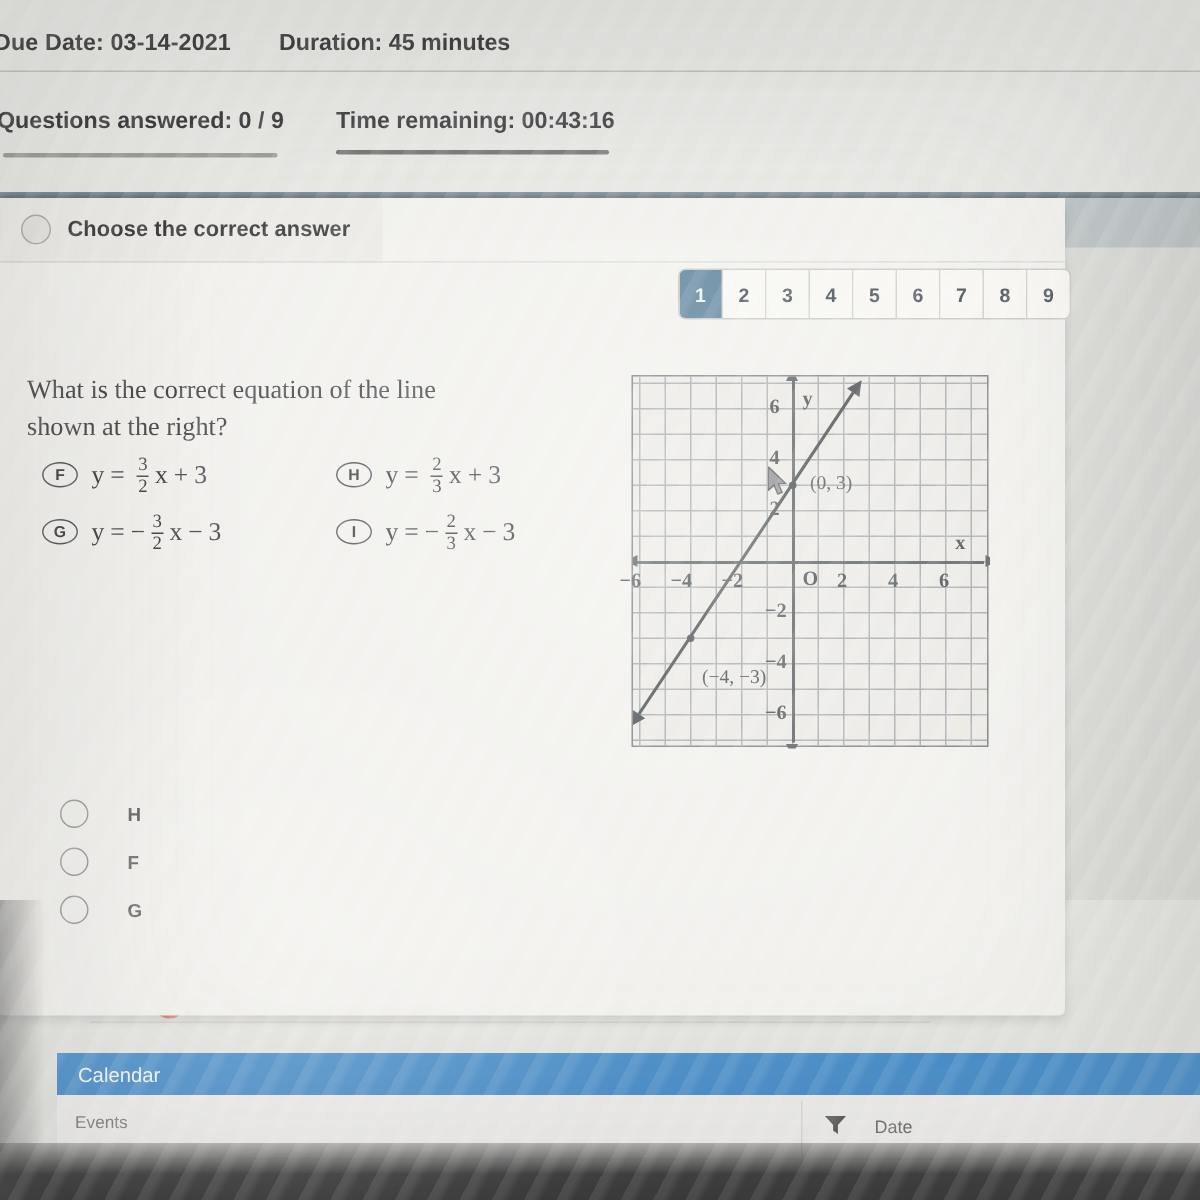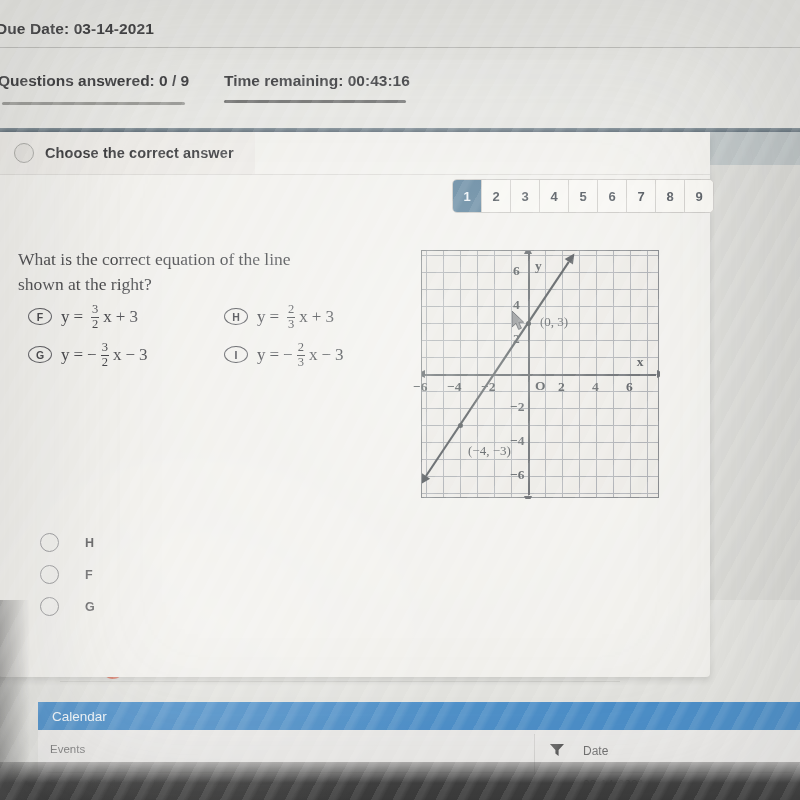--- a/index.html
+++ b/index.html
@@ -161,20 +161,21 @@
       <polygon points="0,0 14,0 8.6,6 8.6,12 5.4,9.6 5.4,6" fill="#5a5a5a"></polygon>
     </svg>
     <span id="date-label">Date</span>
     <div id="cal-hr"></div>
     <span id="event-text">5-4 ex 2021 1:11 html</span>
     <span id="date-value">03-14-2021</span>
   </div>
 
   <div id="topbar">
     <div class="statrow" id="due-date">Due Date: 03-14-2021</div>
+    <div class="statrow" id="duration">Duration: 45 minutes</div>
     <div id="hr1"></div>
     <div class="statrow" id="q-answered">Questions answered: 0 / 9</div>
     <div class="statrow" id="time-remaining">Time remaining:  00:43:16</div>
     <div id="bar1"></div>
     <div id="bar2"></div>
   </div>
   <div id="darkline"></div>
   <div id="grayband"></div>
 
   <div id="card">

